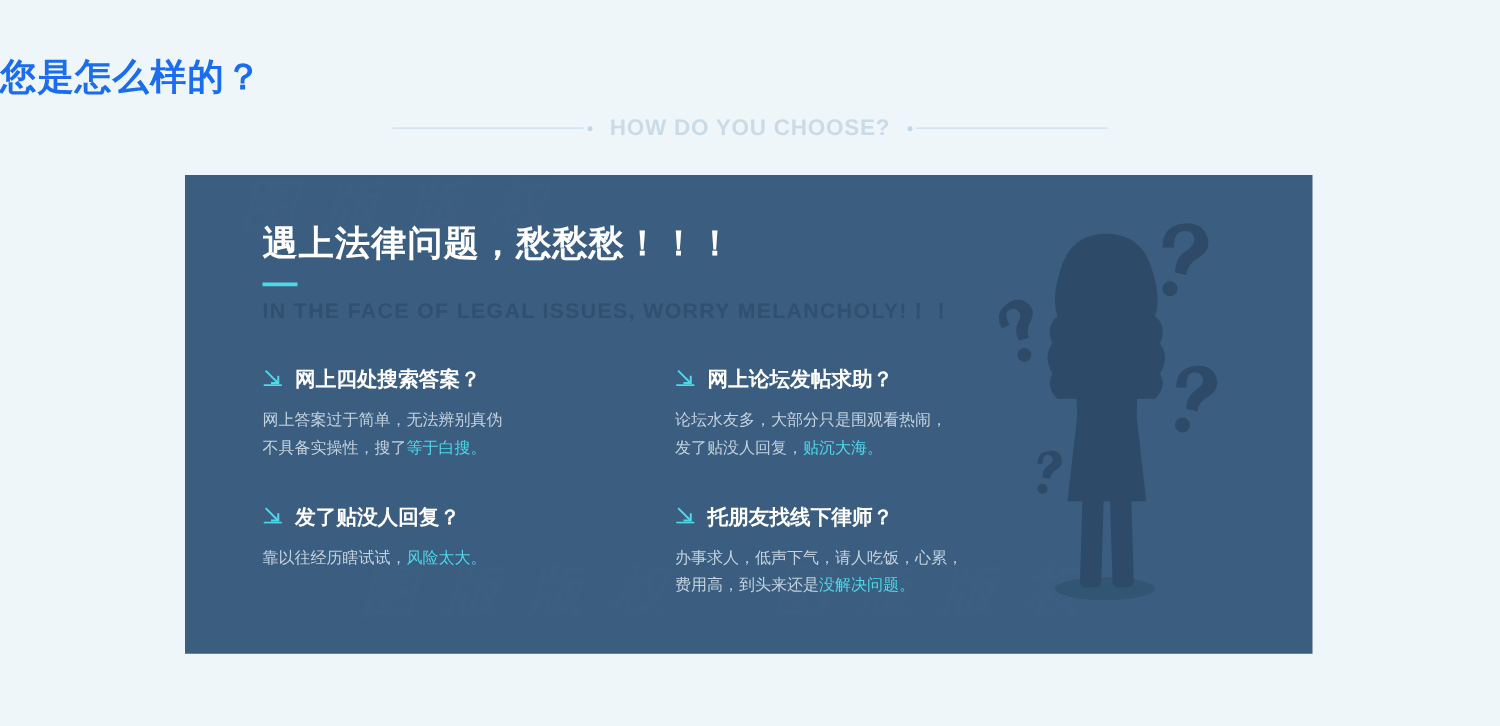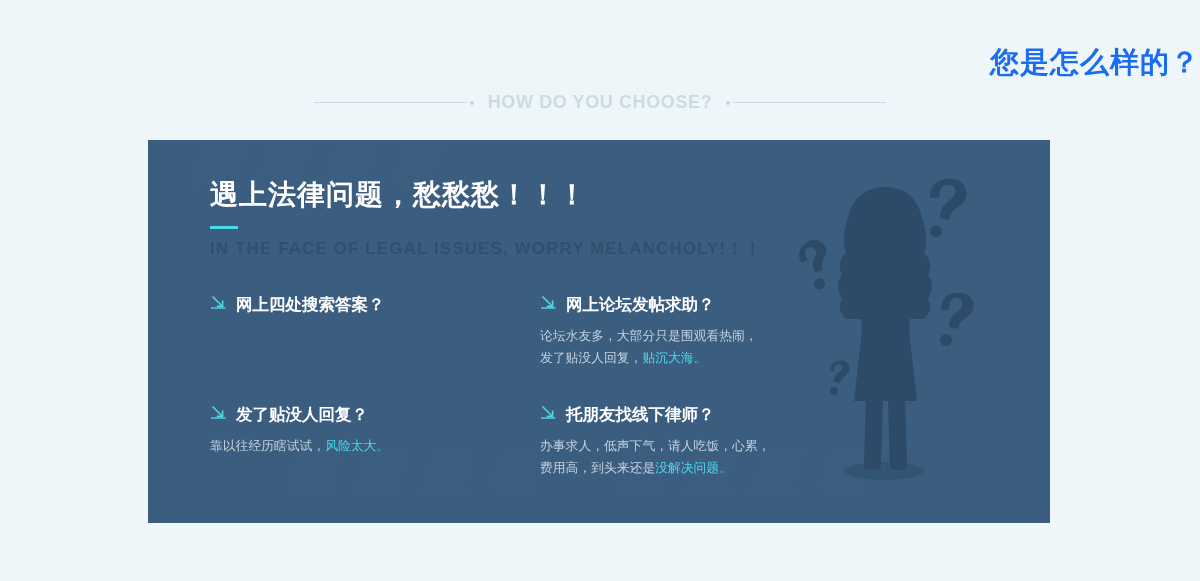--- a/index.html
+++ b/index.html
@@ -13,21 +13,21 @@
   body {
     background: #eff6fa;
     font-family: "Liberation Sans", "DejaVu Sans", sans-serif;
     position: relative;
   }
 
   
   .section-header {
     width: 100%;
     padding-top: 44px;
-    text-align: right;
+    text-align: left;
   }
 
   .section-title {
     font-size: 29px;
     font-weight: bold;
     color: #1a6df0;
     letter-spacing: 1px;
     line-height: 1.25;
   }
 
@@ -309,20 +309,26 @@
 
       <div class="item">
         <div class="item-title">
           <svg class="arrow-icon" viewBox="0 0 17 14">
             <path d="M2.5 1.5 L12 11" stroke="#4fd8e8" stroke-width="1.6" fill="none"></path>
             <path d="M12.6 5.6 L12.6 11.4 L6.8 11.4" stroke="#4fd8e8" stroke-width="1.6" fill="none"></path>
             <path d="M1 13 L15.5 13" stroke="#4fd8e8" stroke-width="1.4" fill="none"></path>
           </svg>
           <span>网上四处搜索答案？</span>
         </div>
+        <div class="item-body">
+          <div>网上答案过于简单，无法辨别真伪</div>
+          <div>
+            <span>不具备实操性，搜了</span><span class="hl">等于白搜</span><span class="hl">。</span>
+          </div>
+        </div>
       </div>
 
       <div class="item">
         <div class="item-title">
           <svg class="arrow-icon" viewBox="0 0 17 14">
             <path d="M2.5 1.5 L12 11" stroke="#4fd8e8" stroke-width="1.6" fill="none"></path>
             <path d="M12.6 5.6 L12.6 11.4 L6.8 11.4" stroke="#4fd8e8" stroke-width="1.6" fill="none"></path>
             <path d="M1 13 L15.5 13" stroke="#4fd8e8" stroke-width="1.4" fill="none"></path>
           </svg>
           <span>网上论坛发帖求助？</span>

